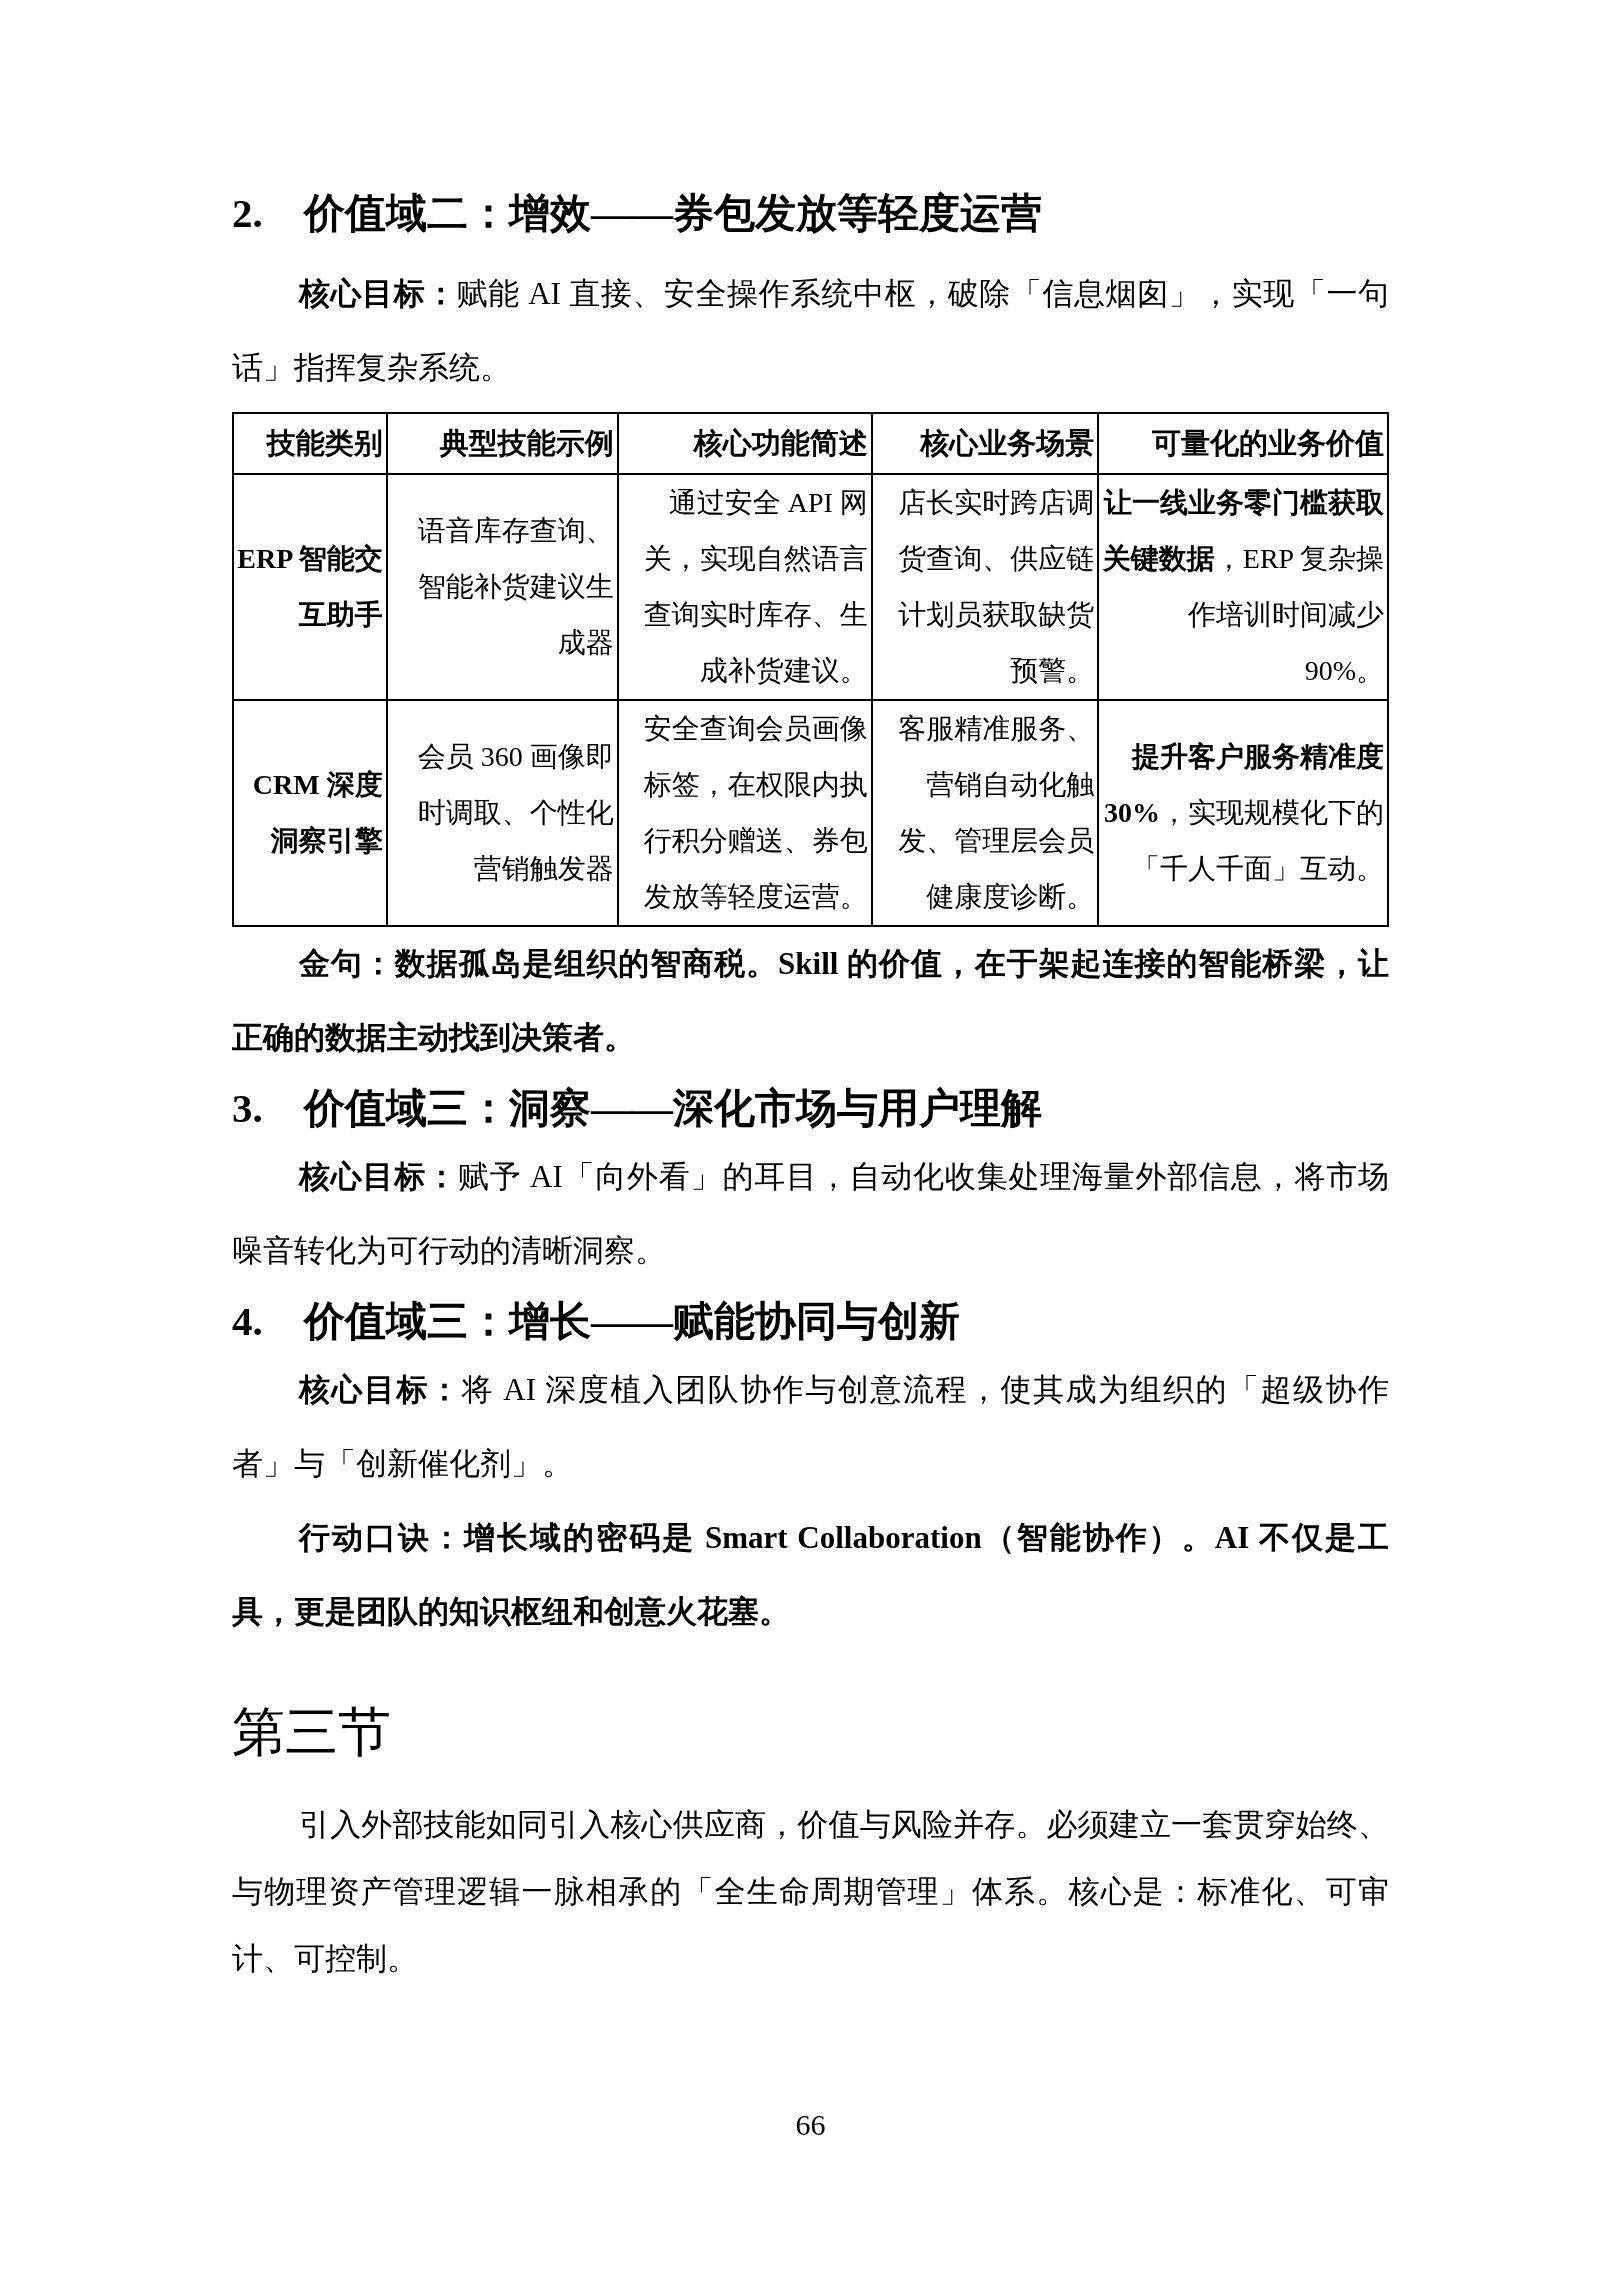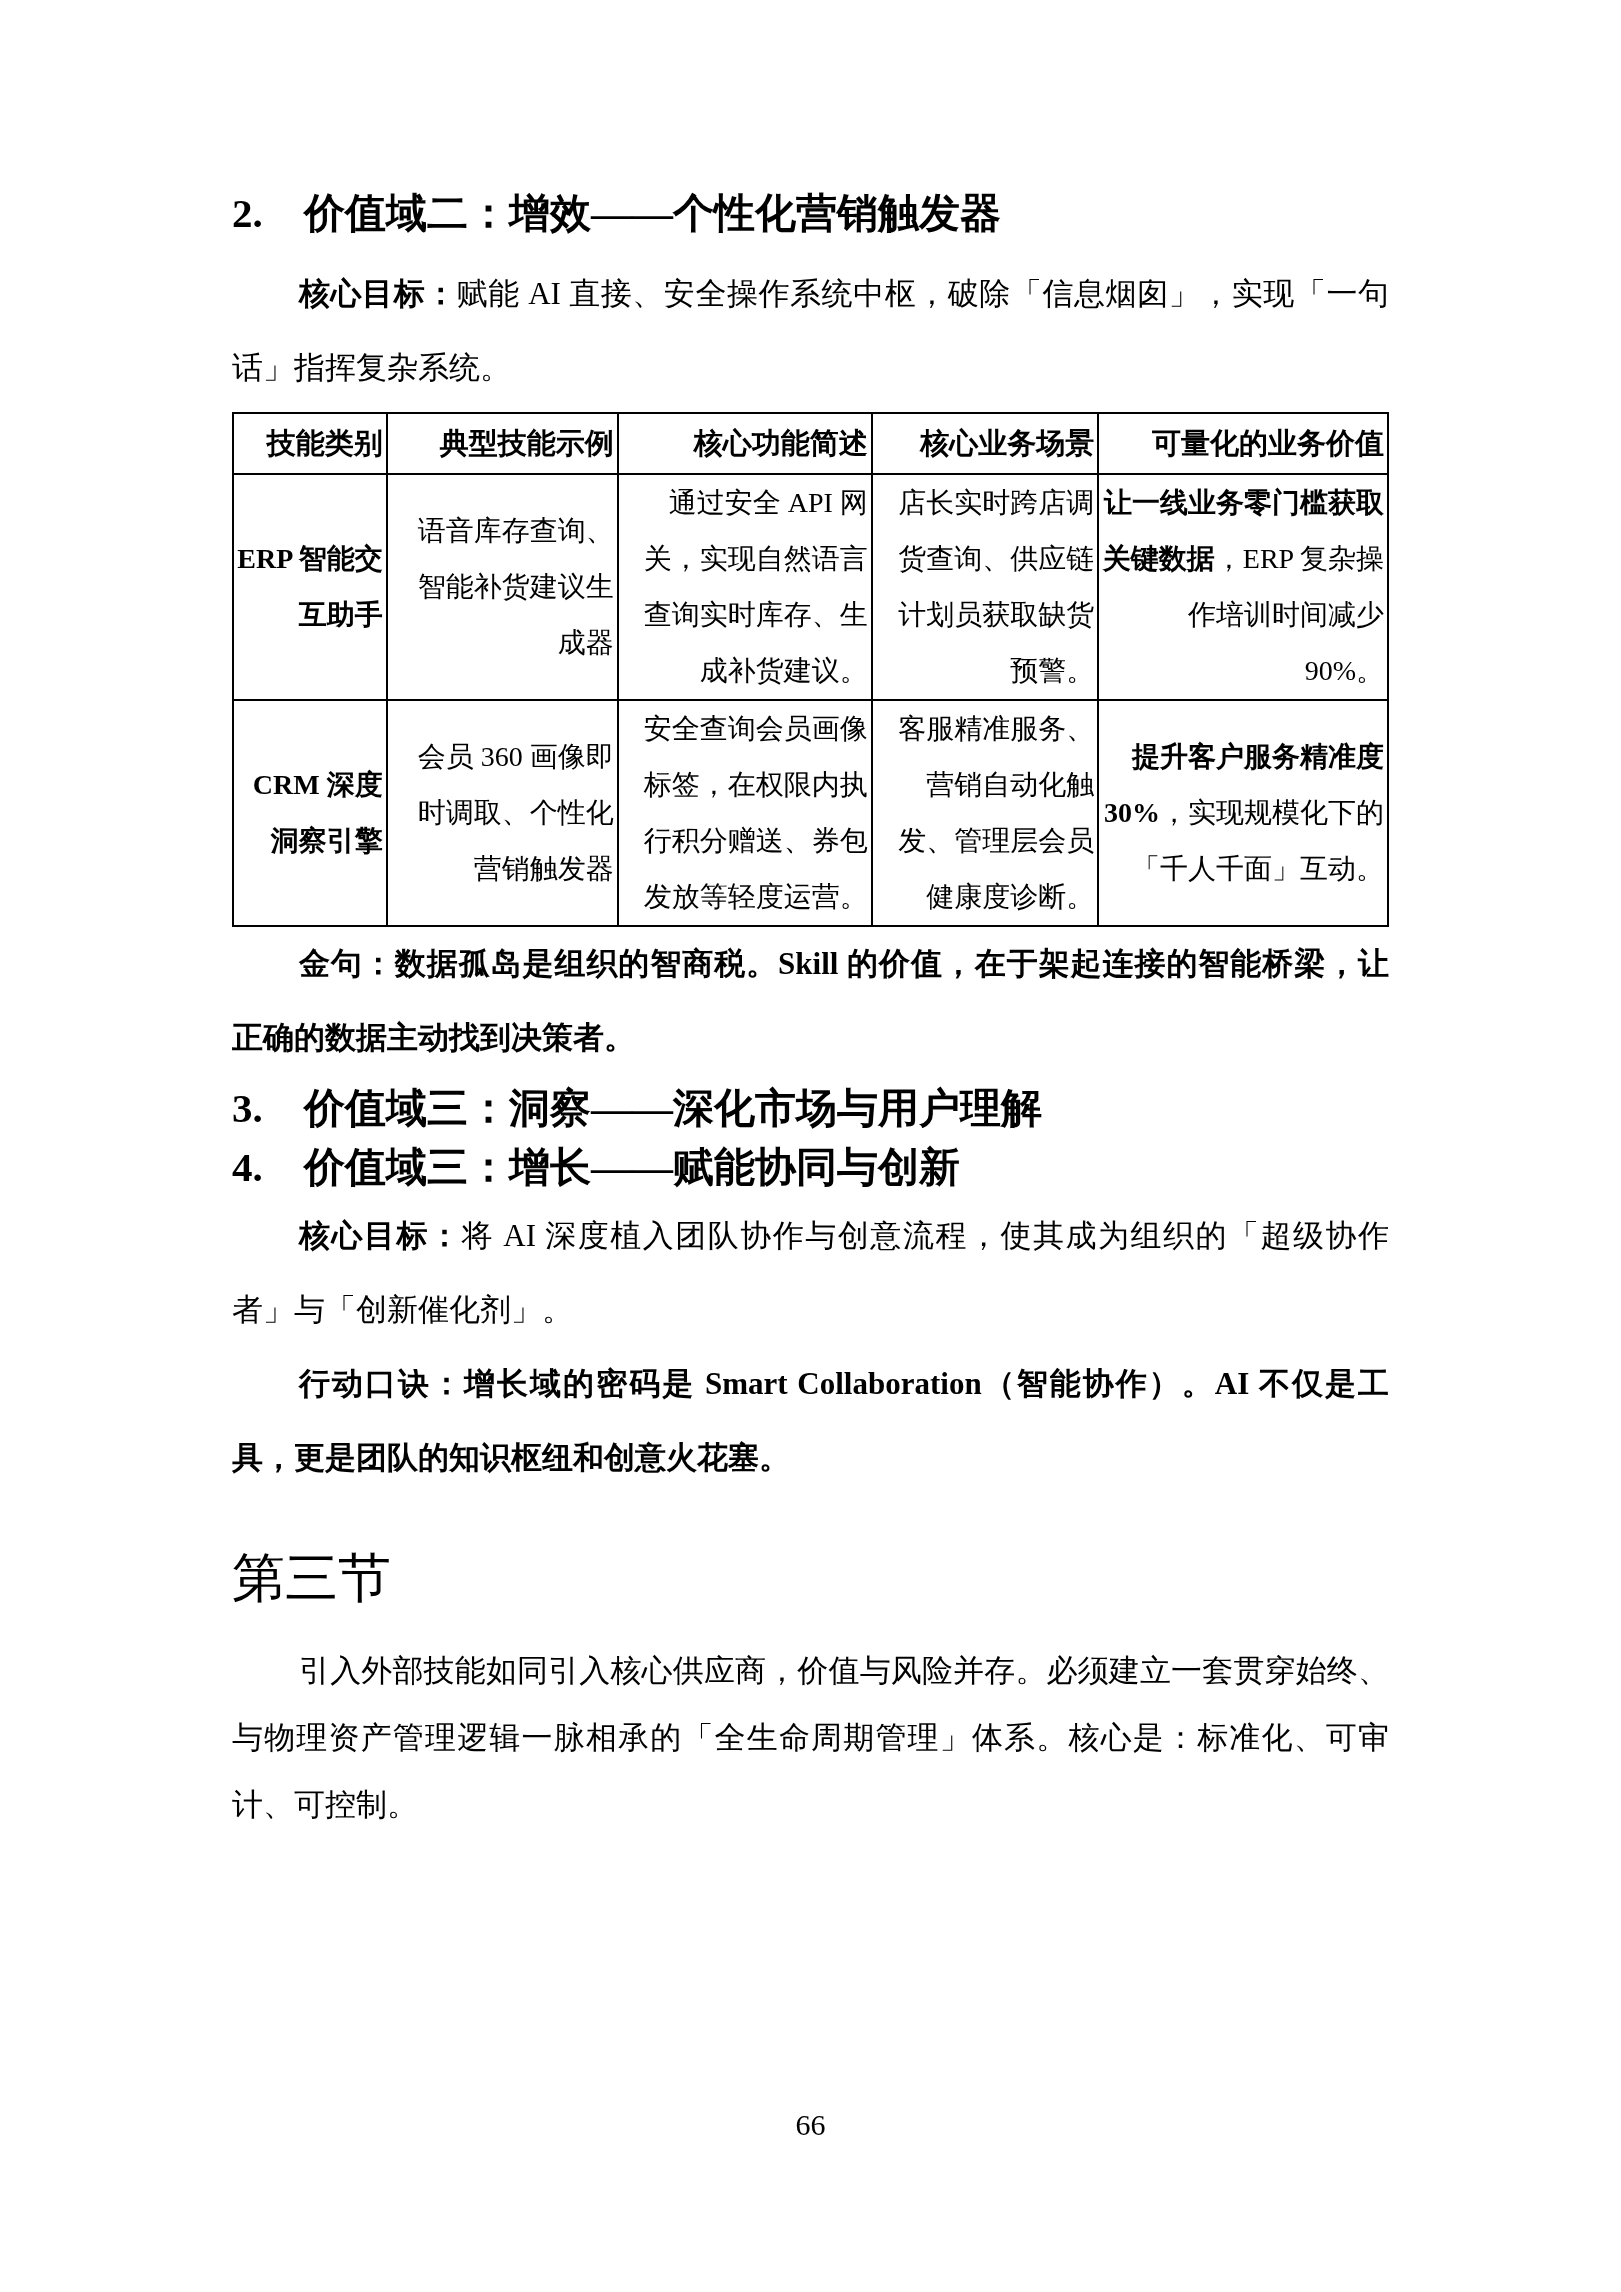--- a/index.html
+++ b/index.html
@@ -78,21 +78,21 @@
   }
 </style>
 </head>
 <body>
 
 <div class="page">
   <div class="content">
 
     <div class="heading" id="h2">
       <span class="h-num">2.</span>
-      <span>价值域二：增效——个性化营销触发器</span>
+      <span>价值域二：增效——券包发放等轻度运营</span>
     </div>
 
     <p class="para" id="p1">
       <span class="lbl">核心目标：</span><span>赋能 AI 直接、安全操作系统中枢，破除「信息烟囱」，实现「一句话」指挥复杂系统。</span>
     </p>
 
     <table class="tbl">
       <colgroup>
         <col style="width:13.3%">
           <col style="width:20.0%">
@@ -129,20 +129,23 @@
 
     <p class="para bold" id="golden">
       <span class="lbl">金句：</span><span>数据孤岛是组织的智商税。Skill 的价值，在于架起连接的智能桥梁，让正确的数据主动找到决策者。</span>
     </p>
 
     <div class="heading" id="h3">
       <span class="h-num">3.</span>
       <span>价值域三：洞察——深化市场与用户理解</span>
     </div>
 
+    <p class="para" id="p3">
+      <span class="lbl">核心目标：</span><span>赋予 AI「向外看」的耳目，自动化收集处理海量外部信息，将市场噪音转化为可行动的清晰洞察。</span>
+    </p>
 
     <div class="heading" id="h4">
       <span class="h-num">4.</span>
       <span>价值域三：增长——赋能协同与创新</span>
     </div>
 
     <p class="para" id="p4">
       <span class="lbl">核心目标：</span><span>将 AI 深度植入团队协作与创意流程，使其成为组织的「超级协作者」与「创新催化剂」。</span>
     </p>
 

